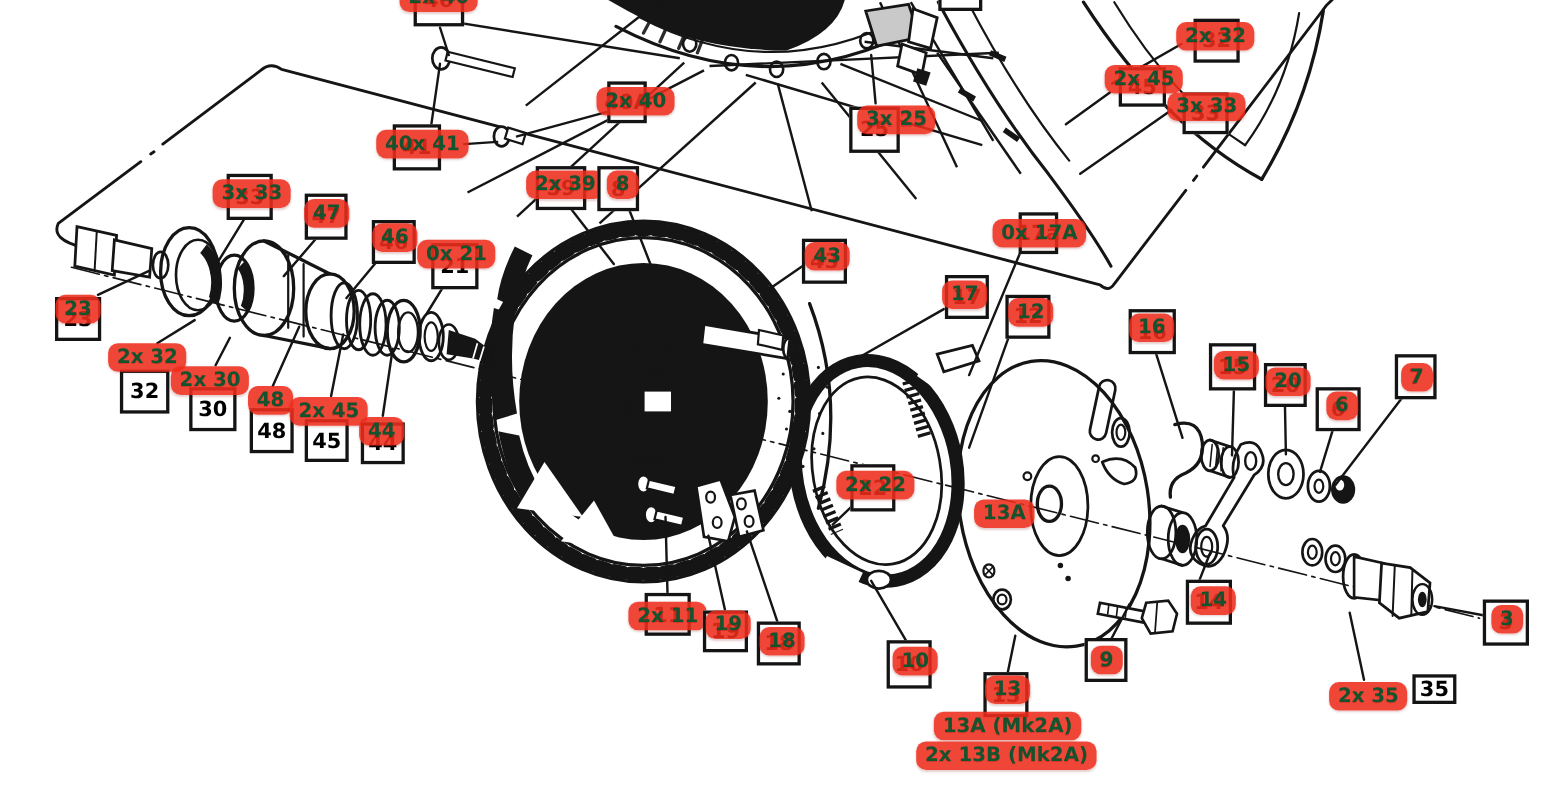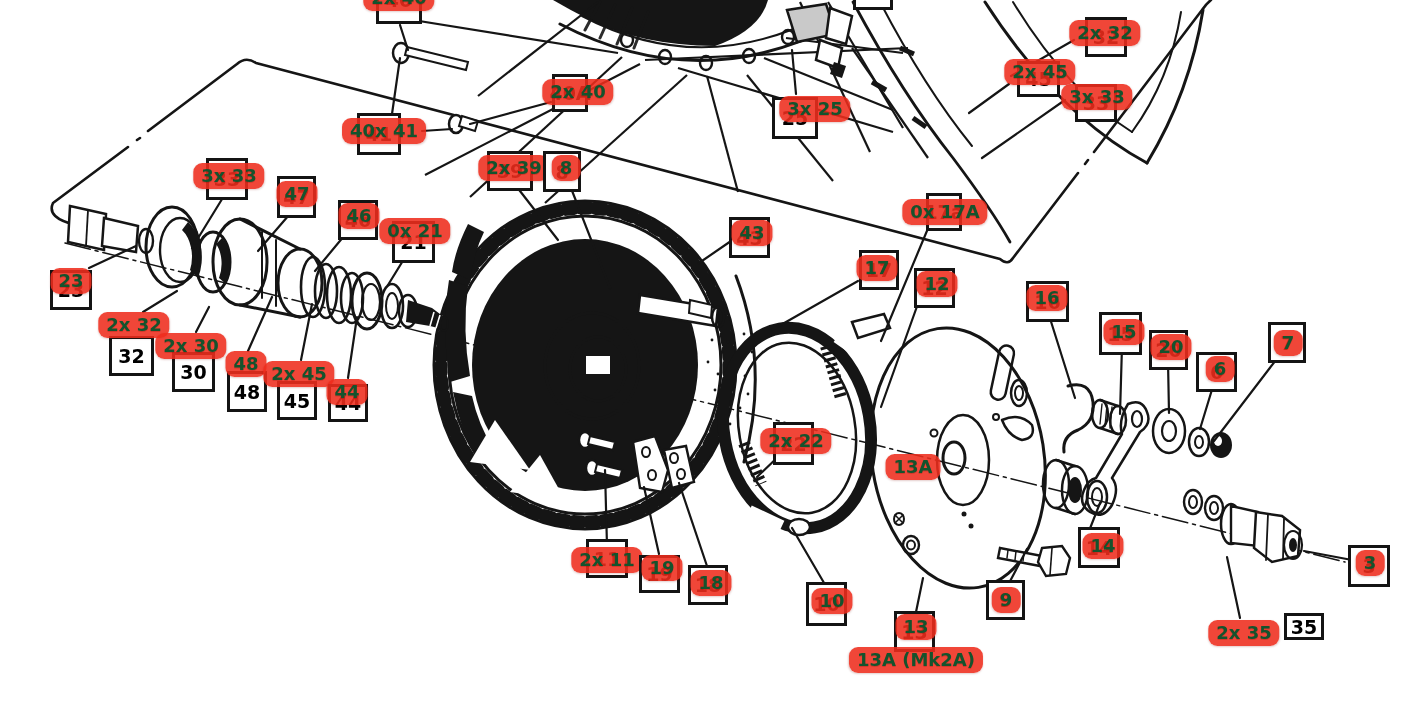--- a/index.html
+++ b/index.html
@@ -426,20 +426,21 @@
       <div class="pbadge" style="left: 832px; top: 601px;">10</div>
       <div class="pbox" style="left: 986px; top: 580px; width: 39px; height: 40px;">
         <span>9</span>
       </div>
       <div class="pbadge" style="left: 1006px; top: 600px;">9</div>
       <div class="pbox" style="left: 894px; top: 611px; width: 41px; height: 41px;">
         <span>13</span>
       </div>
       <div class="pbadge" style="left: 916px; top: 627px;">13</div>
       <div class="pbadge" style="left: 916px; top: 660px;">13A (Mk2A)</div>
+      <div class="pbadge" style="left: 915px; top: 687px;">2x 13B (Mk2A)</div>
       <div class="pbox" style="left: 1078px; top: 527px; width: 42px; height: 41px;">
         <span>14</span>
       </div>
       <div class="pbadge" style="left: 1103px; top: 546px;">14</div>
       <div class="pbox" style="left: 1348px; top: 545px; width: 42px; height: 42px;">
         <span>3</span>
       </div>
       <div class="pbadge" style="left: 1370px; top: 563px;">3</div>
       <div class="pbox" style="left: 1284px; top: 613px; width: 40px; height: 27px;">
         <span>35</span>

